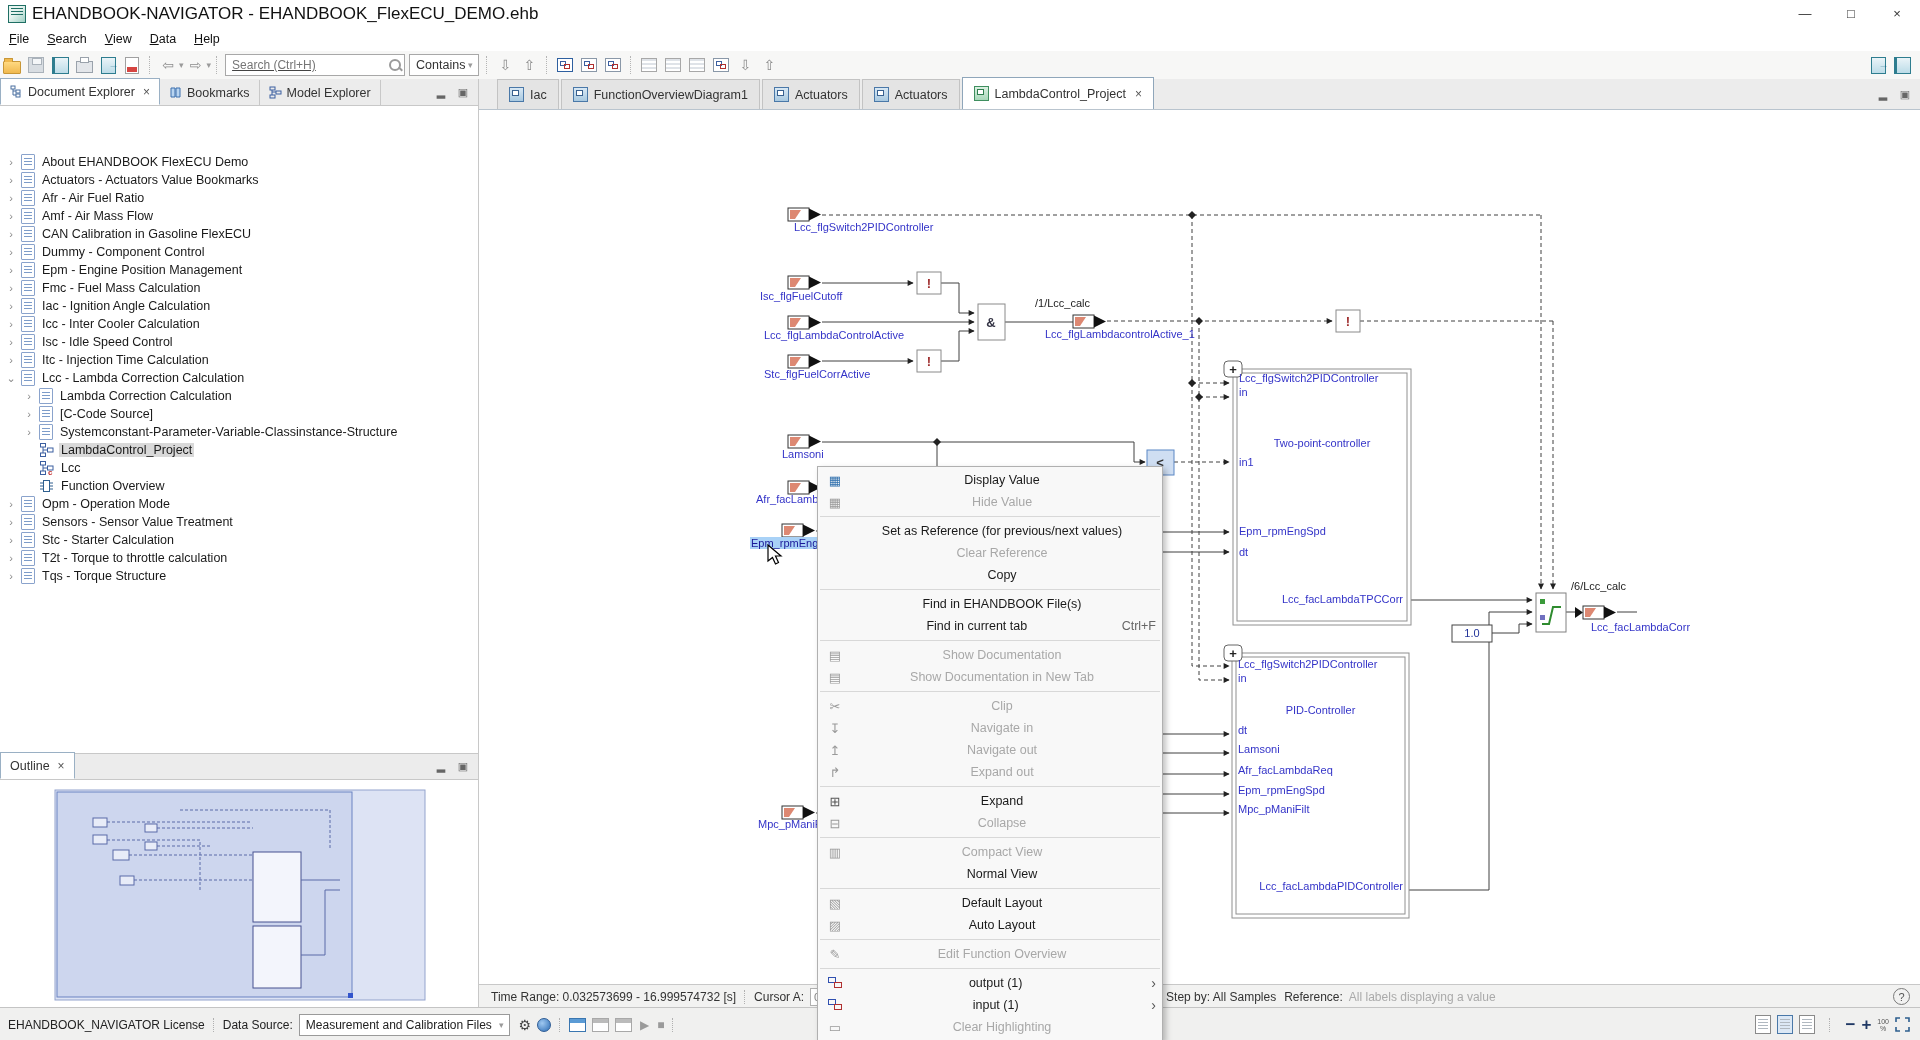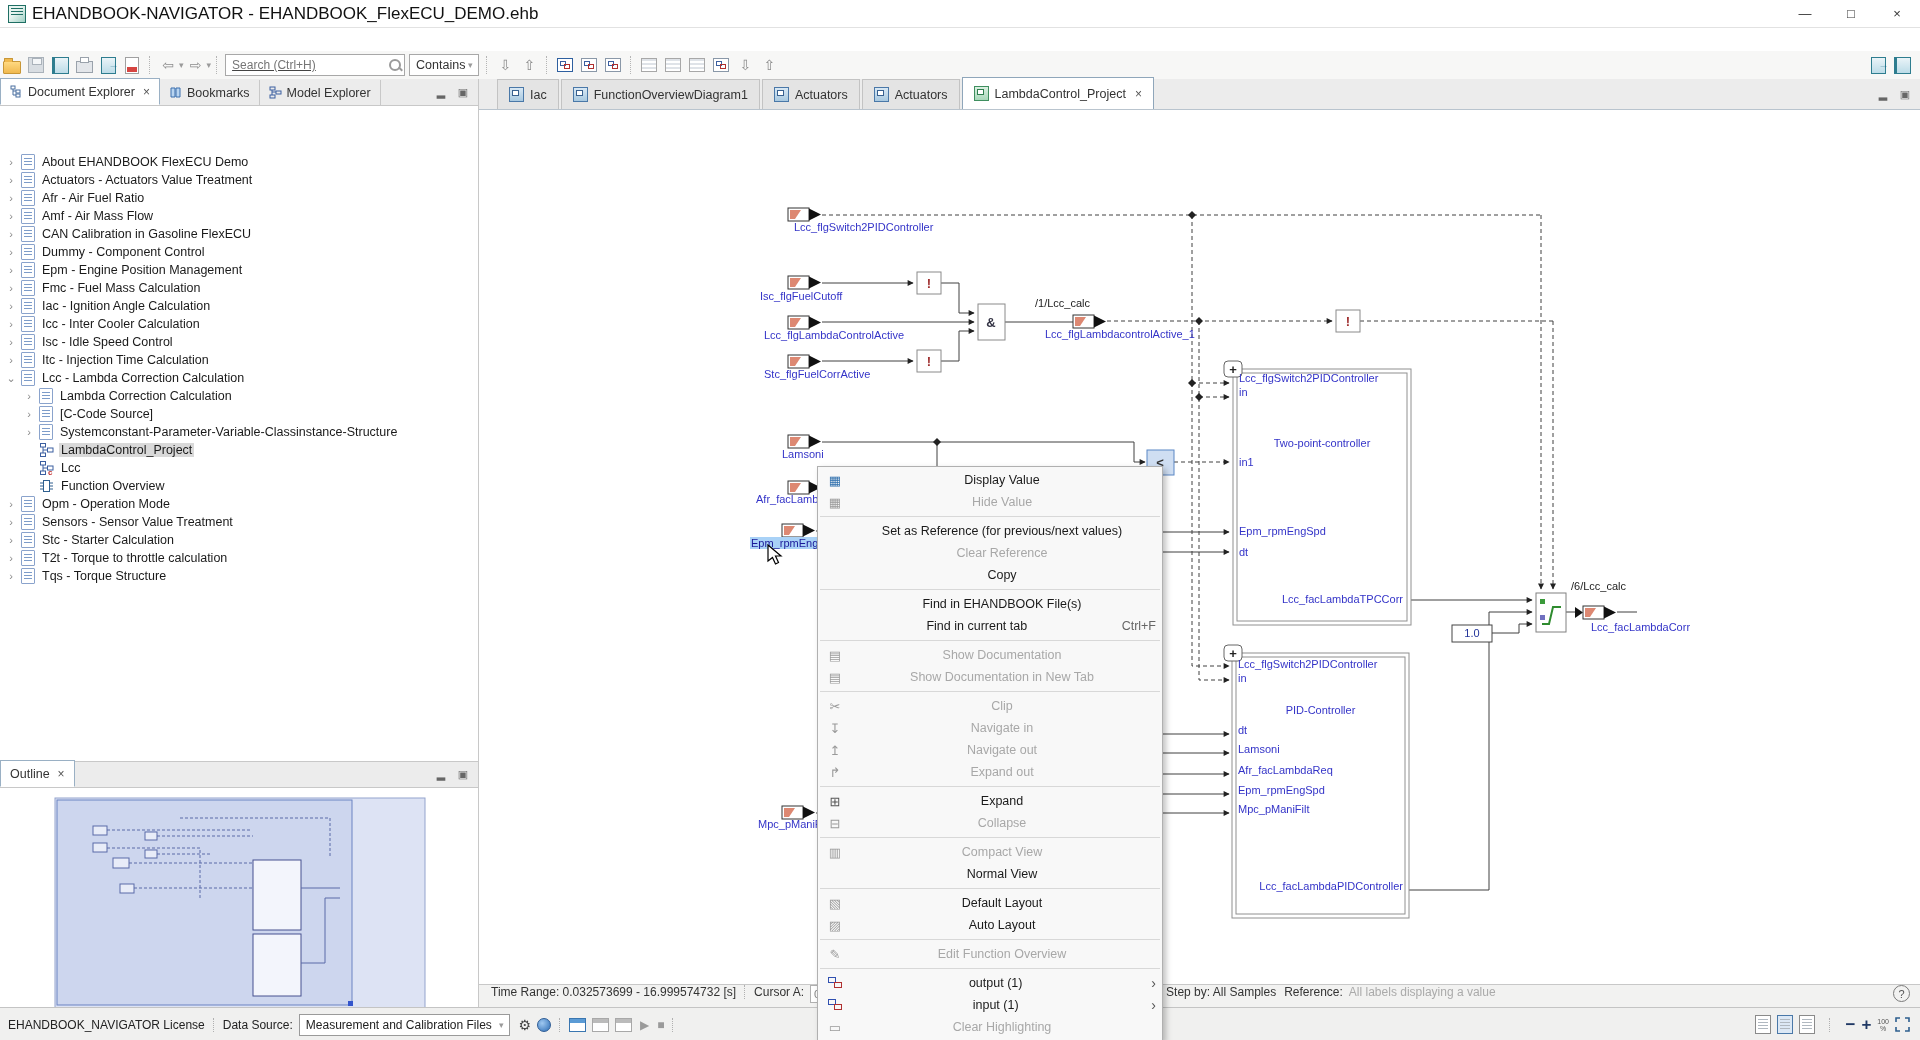--- a/index.html
+++ b/index.html
@@ -59,38 +59,38 @@
   .trow{display:flex;align-items:center;height:18px;gap:5px;white-space:nowrap;}
   .trow.lv0{padding-left:6px;}
   .trow.lv1{padding-left:24px;}
   .trow.sel .tlabel{background:#d9d9d9;}
   .chev{width:10px;color:#8a8a8a;font-size:11px;text-align:center;flex:none;}
   .i-doc{width:12px;height:14px;background:#fff;border:1px solid #8aa3cc;border-radius:1px;position:relative;flex:none;}
   .i-doc::before{content:"";position:absolute;left:2px;right:2px;top:3px;height:8px;background:repeating-linear-gradient(to bottom,#7d9cc9 0 1px,transparent 1px 3px);}
   .isvg{flex:none;display:inline-flex;}
   .tlabel{padding:0 2px;}
   
-  .outline{position:absolute;left:0;top:674px;width:478px;height:254px;background:#a3a3a3;border-top:1px solid #c8c8c8;margin-top:8px;}
+  .outline{position:absolute;left:0;top:674px;width:478px;height:254px;background:#a3a3a3;border-top:1px solid #c8c8c8;}
   .outline .ptabs{height:25px;}
   .thumbwrap{position:absolute;left:0;top:26px;width:478px;height:228px;background:#fff;}
   
   .rightarea{position:absolute;left:479px;top:79px;width:1441px;height:928px;background:#ef4444;}
   .doctabs{position:absolute;left:0;top:0;width:1441px;height:31px;background:#ececec;border-bottom:1px solid #b9c4ce;display:flex;align-items:flex-end;padding-left:18px;box-sizing:border-box;}
   .dtab{display:flex;align-items:center;gap:6px;height:29px;padding:0 11px;margin-right:2px;background:#e4e4e4;border:1px solid #c3c3c3;border-bottom:none;color:#333;}
   .dtab.active{background:#fff;border-color:#8fa6ba;height:31px;}
   .t-ico{width:13px;height:13px;border:1px solid #4a78a8;background:linear-gradient(#d8e8f4,#a8c8e0);position:relative;flex:none;}
   .t-ico::before{content:"";position:absolute;left:2px;top:2px;width:5px;height:4px;border:1px solid #38608f;background:#fff;}
   .t-ico.green{border-color:#3f8f5f;background:linear-gradient(#dcf0e2,#a8d8ba);}
   .t-ico.green::before{border-color:#2f7f4f;}
   .canvas{position:absolute;left:0;top:31px;width:1441px;height:874px;background:#fff;overflow:hidden;}
   .dlab{position:absolute;font-size:11px;color:#3434c8;white-space:nowrap;}
   .dlab.dk{color:#222;}
   .dlab.hl{background:#a9d2f7;color:#1a1a99;padding:0 1px;}
   
-  .timebar{position:absolute;left:0;top:905px;width:1441px;height:23px;background:#f2f2f1;border-top:1px solid #c8c8c8;display:flex;align-items:flex-start;font-size:12px;color:#333;}
+  .timebar{position:absolute;left:0;top:905px;width:1441px;height:23px;background:#f2f2f1;border-top:1px solid #c8c8c8;display:flex;align-items:center;font-size:12px;color:#333;}
   .tb-item{white-space:nowrap;}
   .tbsep{width:1px;height:14px;border-left:1px dotted #b0b0b0;margin:0 8px;}
   .cursorbox{width:108px;height:16px;border:1px solid #b0b0b0;background:#fff;color:#888;font-size:11.5px;padding:0 3px;font-family:"Liberation Sans",sans-serif;}
   .grayval{color:#aaa;}
   .helpcircle{margin-left:auto;margin-right:10px;width:15px;height:15px;border:1px solid #7a7a7a;border-radius:50%;color:#555;font-size:11px;display:flex;align-items:center;justify-content:center;}
   
   .statusbar{position:absolute;left:0;top:1007px;width:1920px;height:33px;background:#f0f0ef;border-top:1px solid #c4c4c4;display:flex;align-items:center;font-size:12px;color:#222;}
   .sbtn-drop{display:flex;align-items:center;height:20px;border:1px solid #9a9a9a;background:#fff;padding:0 6px;gap:8px;}
   .gear{color:#444;font-size:14px;}
   .lens{width:12px;height:12px;border-radius:50%;background:radial-gradient(circle at 35% 35%,#9fc8f0,#2d6db5);border:1px solid #2d5c95;}
@@ -126,20 +126,27 @@
   <div class="titlebar">
     <span class="appicon"></span>
     <span class="wtitle">EHANDBOOK-NAVIGATOR - EHANDBOOK_FlexECU_DEMO.ehb</span>
     <div class="wincontrols">
       <span class="wbtn">—</span>
       <span class="wbtn">□</span>
       <span class="wbtn close">×</span>
     </div>
   </div>
 
+  <div class="menubar">
+    <span class="mmenu">File</span>
+    <span class="mmenu">Search</span>
+    <span class="mmenu">View</span>
+    <span class="mmenu">Data</span>
+    <span class="mmenu">Help</span>
+  </div>
 
   <div class="toolbar">
     <span class="tico">
         <span class="ti-folder"></span>
       </span>
     <span class="tico">
         <span class="ti-save"></span>
       </span>
     <span class="tico">
         <span class="ti-book"></span>
@@ -251,21 +258,21 @@
 
     <div class="tree">
       <div class="trow lv0">
           <span class="chev">›</span>
           <span class="i-doc"></span>
           <span class="tlabel">About EHANDBOOK FlexECU Demo</span>
         </div>
       <div class="trow lv0">
           <span class="chev">›</span>
           <span class="i-doc"></span>
-          <span class="tlabel">Actuators - Actuators Value Treatment</span>
+          <span class="tlabel">Actuators - Actuators Value Bookmarks</span>
         </div>
       <div class="trow lv0">
           <span class="chev">›</span>
           <span class="i-doc"></span>
           <span class="tlabel">Afr - Air Fuel Ratio</span>
         </div>
       <div class="trow lv0">
           <span class="chev">›</span>
           <span class="i-doc"></span>
           <span class="tlabel">Amf - Air Mass Flow</span>

